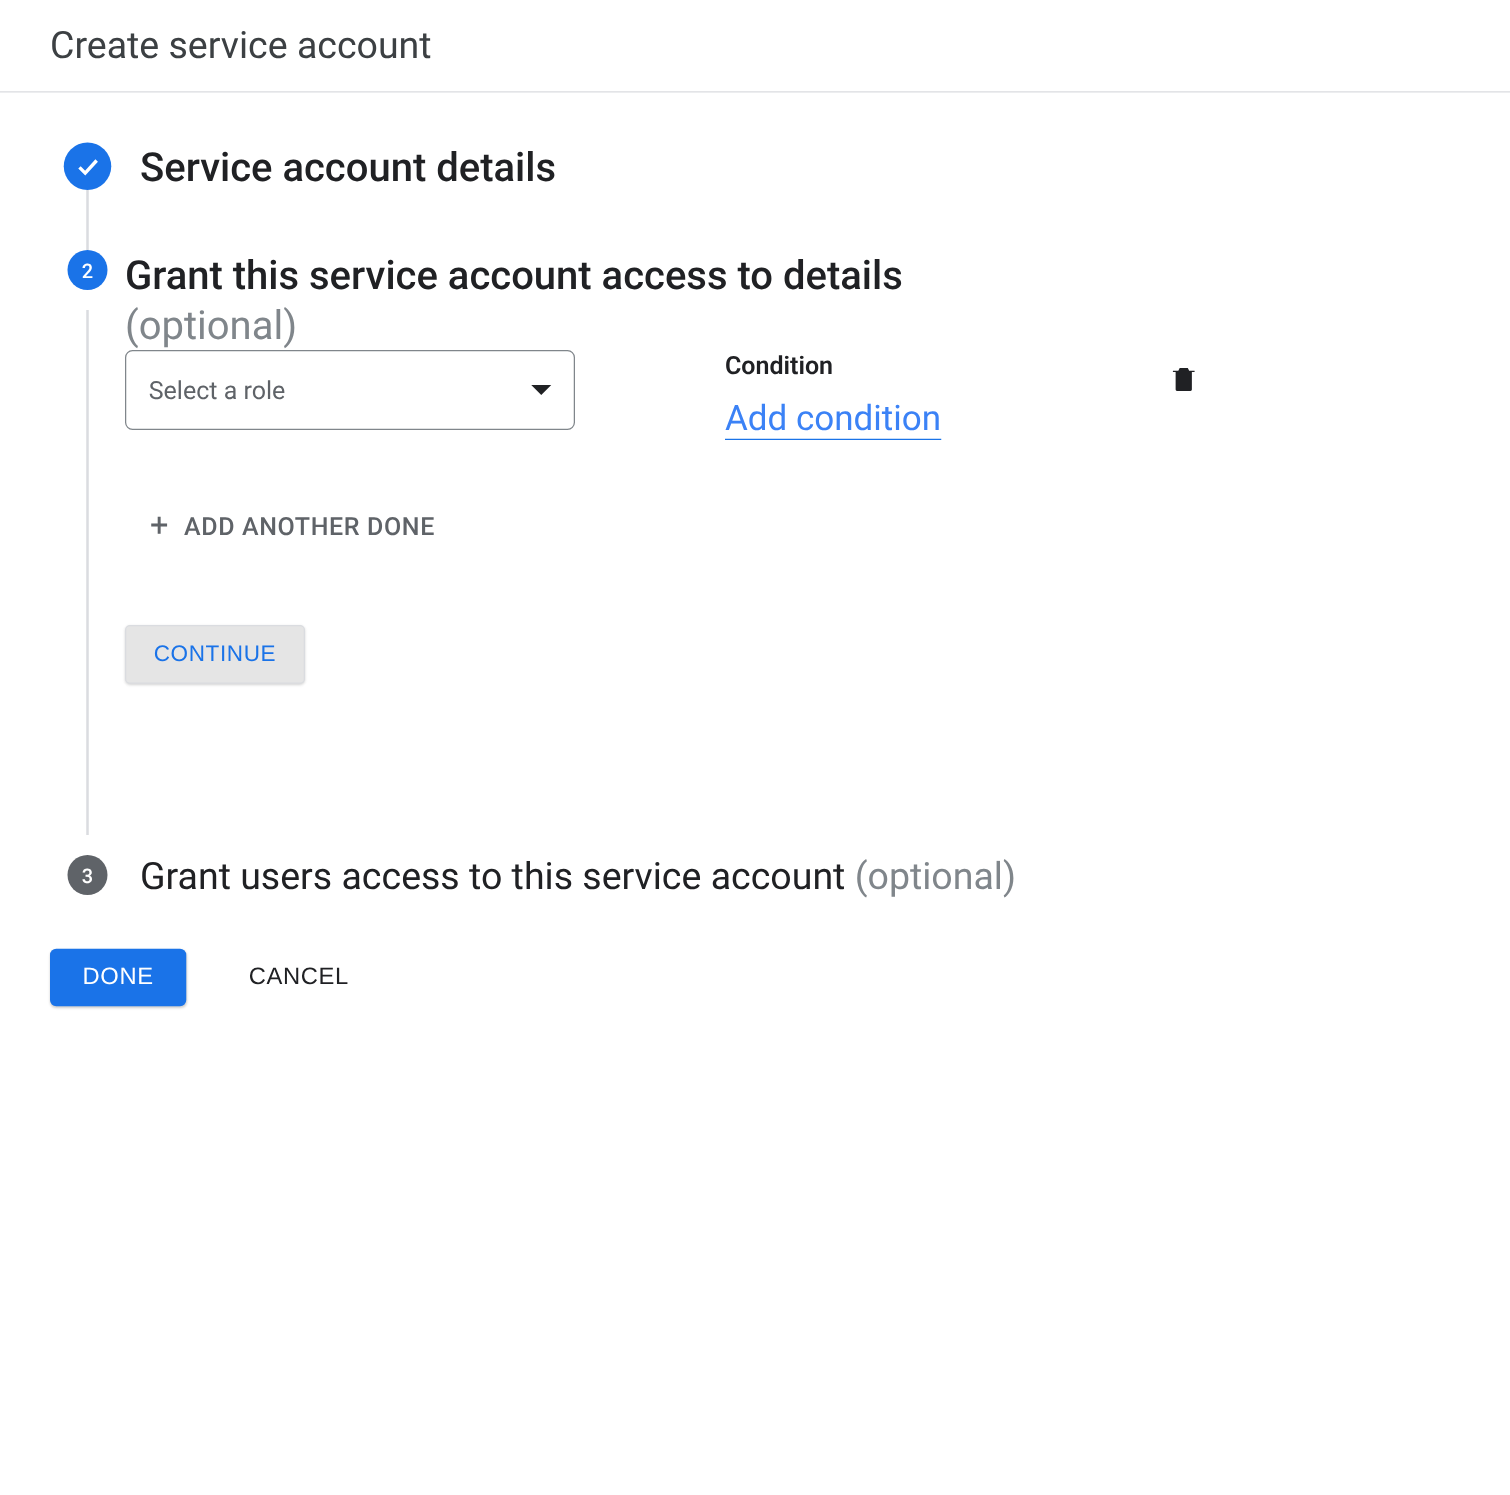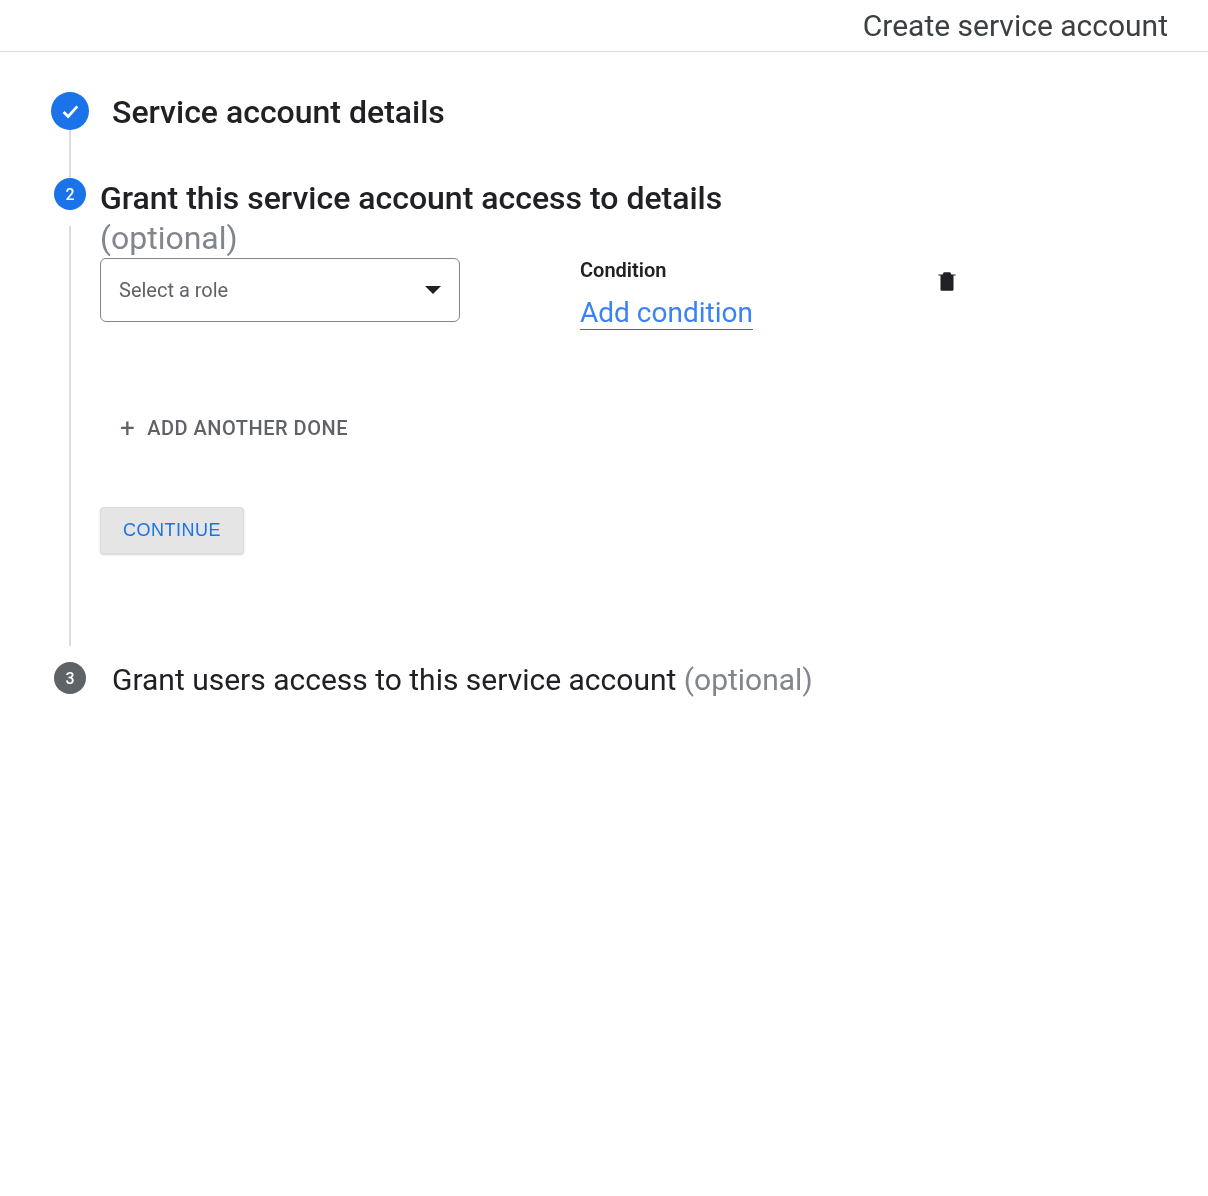--- a/index.html
+++ b/index.html
@@ -3,23 +3,22 @@
   <meta charset="utf-8">
   <style>
     * { box-sizing: border-box; margin: 0; padding: 0; }
     body {
       font-family: 'Google Sans', Roboto, Arial, sans-serif;
       background: #fff;
       color: #202124;
       font-size: 14px;
     }
     .header {
-      padding: 8px 40px;
+      padding: 19px 40px;
       border-bottom: 1px solid #dadce0;
-      text-align: right;
     }
     .header h1 {
       font-size: 30px;
       font-weight: 400;
       color: #3c4043;
     }
     .content {
       padding: 40px;
       max-width: 1000px;
     }
@@ -94,21 +93,21 @@
     }
     .learn-more {
       color: #1a73e8;
       text-decoration: none;
       border-bottom: 1px solid #1a73e8;
     }
     .role-row {
       display: flex;
       align-items: flex-start;
       gap: 120px;
-      margin-bottom: 60px;
+      margin-bottom: 31px;
     }
     .role-select {
       width: 360px;
       height: 64px;
       border: 1px solid #80868b;
       border-radius: 6px;
       display: flex;
       align-items: center;
       justify-content: space-between;
       padding: 0 18px;
@@ -280,14 +279,18 @@
     <div class="step-indicator-col">
       <div class="step-circle pending">
         <span>3</span>
       </div>
     </div>
     <div class="step-body">
       <span class="step3-title">Grant users access to this service account </span><span class="step3-subtitle">(optional)</span>
     </div>
   </div>
 
+  <div class="footer-buttons">
+    <button class="done-btn">DONE</button>
+    <button class="cancel-btn">CANCEL</button>
+  </div>
 
 </div>
 
 </body></html>

